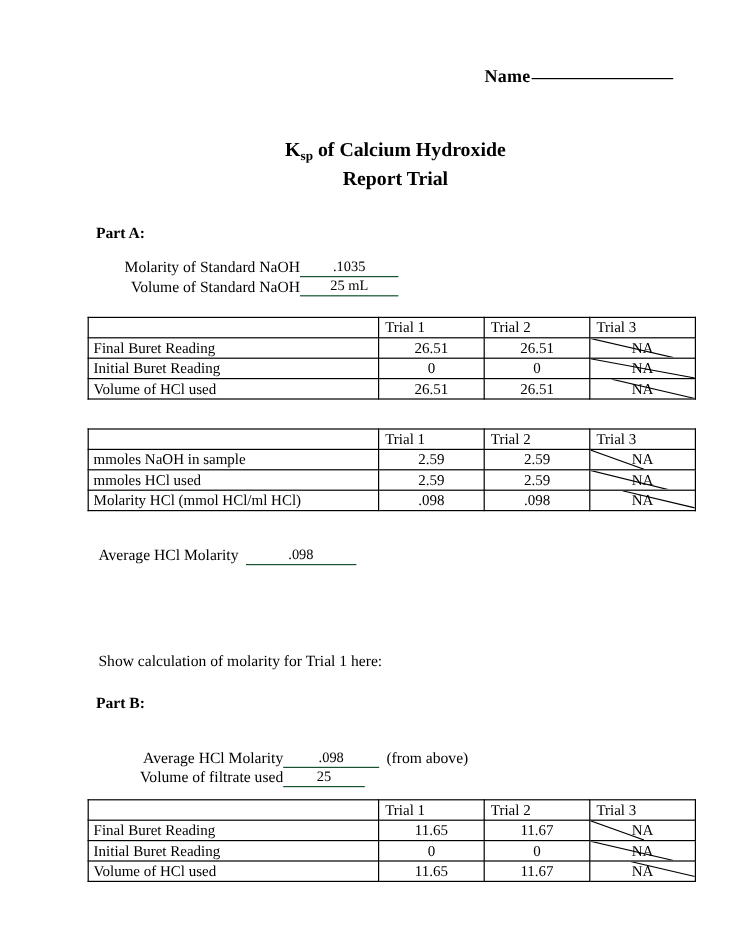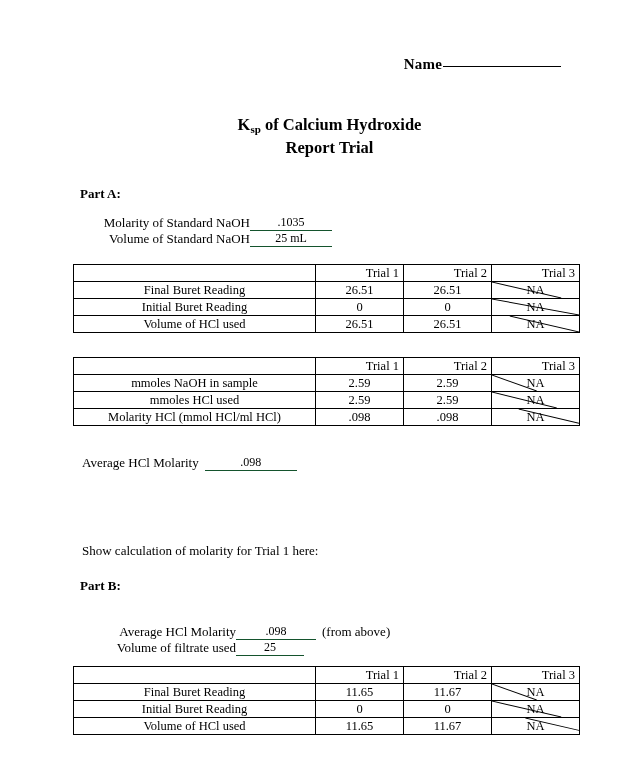--- a/index.html
+++ b/index.html
@@ -126,29 +126,29 @@
     table-layout: fixed;
   }
   table.data td {
     border: 1px solid #000;
     height: 16px;
     padding: 0px 4px;
     vertical-align: middle;
     font-size: 12.5px;
   }
   table.data td.lbl {
-    text-align: center;
+    text-align: left;
     width: 232px;
   }
   table.data td.num {
     text-align: center;
     width: 78px;
   }
   table.data td.hdr {
-    text-align: right;
+    text-align: left;
     padding-left: 5px;
   }
   table.data tr.head td {
     font-size: 12.5px;
   }
   
   td.strike {
     position: relative;
     overflow: hidden;
   }

